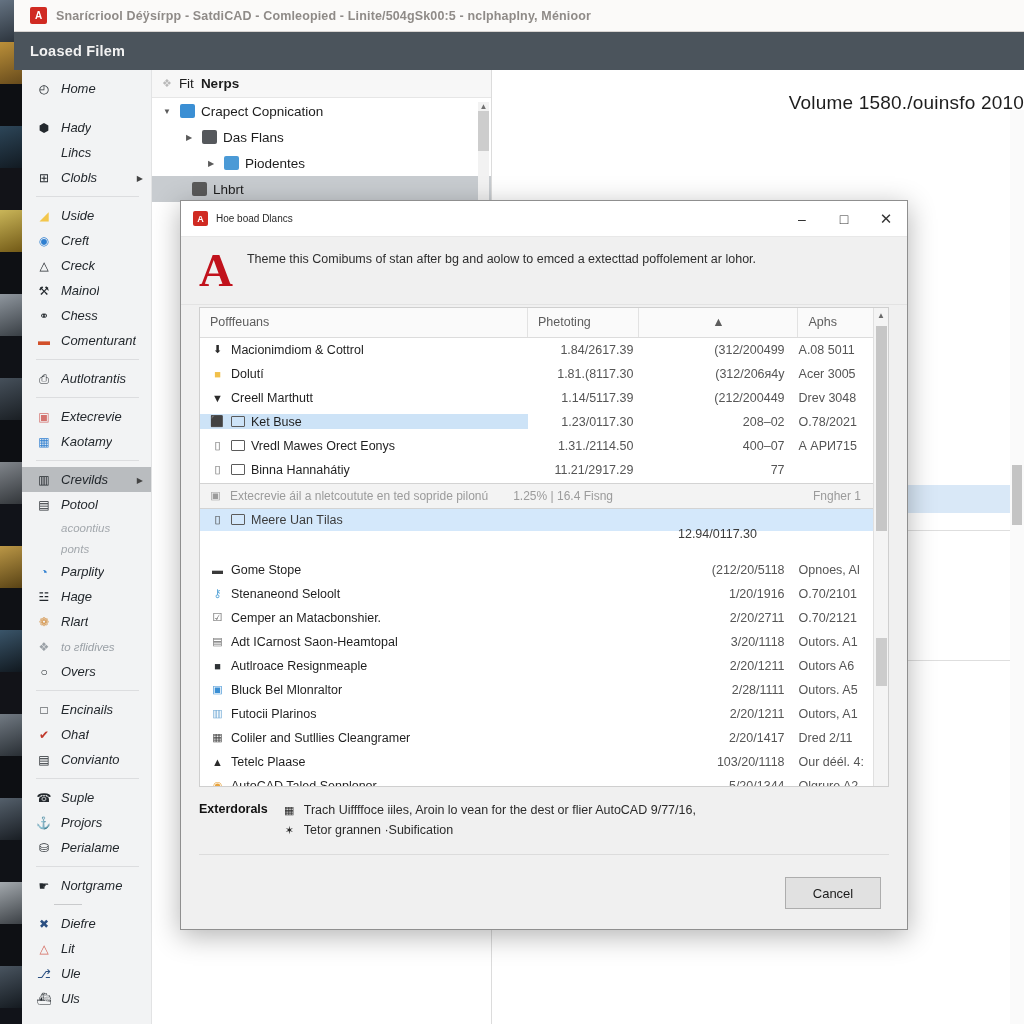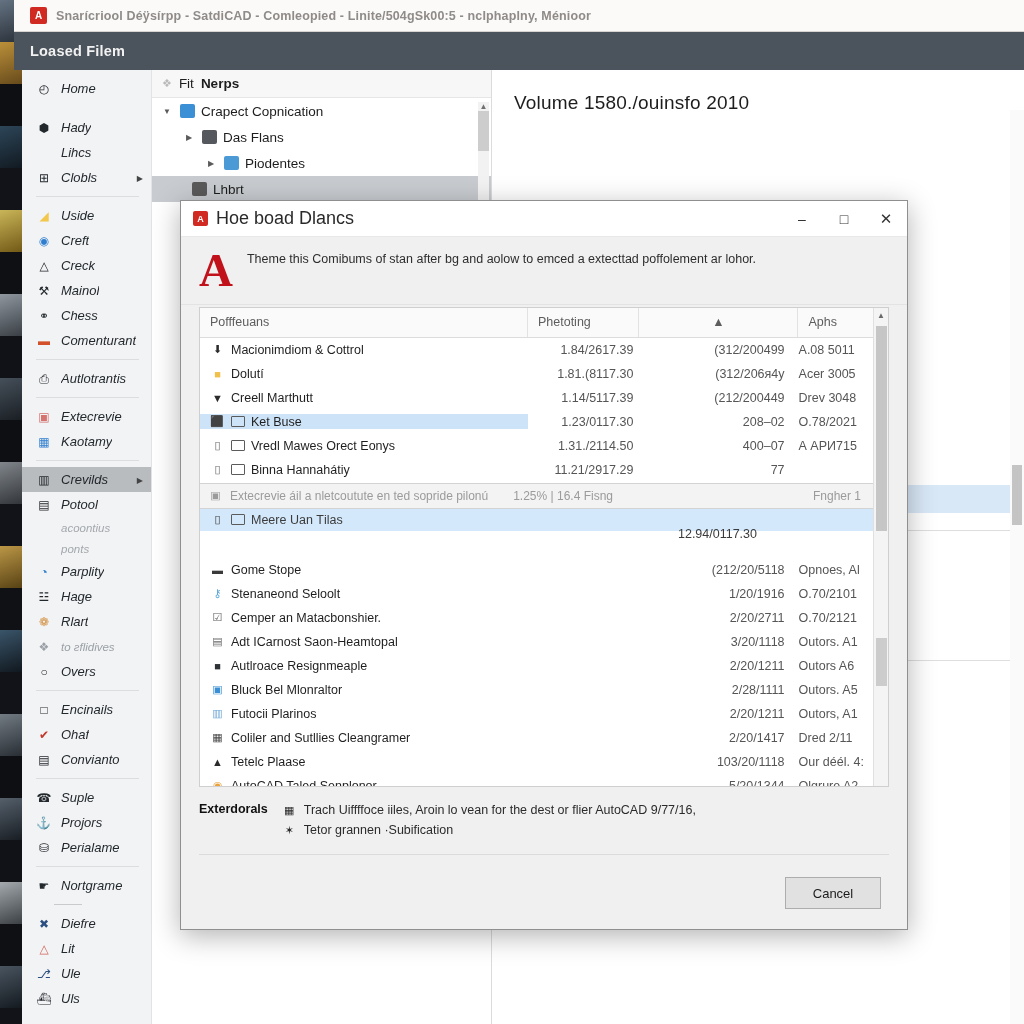--- a/index.html
+++ b/index.html
@@ -115,21 +115,21 @@
   .tab {
     display: flex; align-items: center; padding: 0 14px;
     font-size: 13.5px; color: #6c7378; white-space: nowrap; position: relative;
   }
   .tab.active { color: #1a1a1a; font-weight: bold; }
   .tab.active::after {
     content: ""; position: absolute; left: 10px; right: 10px; bottom: 0;
     height: 3px; background: #d9857f; border-radius: 1px;
   }
   .content-title {
-    padding: 22px 0 0 22px; font-size: 19px; color: #1d1d1d; letter-spacing: .2px;
+    padding: 22px 0 0 22px; font-size: 19px; color: #1d1d1d; letter-spacing: .2px; text-align: right;
   }
   .ghost-row {
     position: absolute; left: 0; right: 10px; height: 28px; background: #d9e8f7;
   }
   .ghost-line {
     position: absolute; left: 0; right: 10px; height: 1px; background: #dedede;
   }
   .ghost-text {
     position: absolute; font-size: 15px; color: #4a4a4a; font-style: italic;
   }
@@ -149,21 +149,21 @@
   }
   .dlg-title {
     height: 36px; background: #ffffff; border-bottom: 1px solid #e8e8e8;
     display: flex; align-items: center; padding-left: 12px; flex: none;
   }
   .dlg-logo {
     width: 15px; height: 15px; background: #d02a22; border-radius: 2px; flex: none;
     display: flex; align-items: center; justify-content: center;
     color: #fff; font-size: 9px; font-weight: bold; margin-right: 8px;
   }
-  .dlg-title-text { font-size: 18px; color: #2a2a2a; }
+  .dlg-title-text { font-size: 10px; color: #2a2a2a; }
   .dlg-wbtns { margin-left: auto; display: flex; height: 100%; }
   .wbtn {
     width: 42px; height: 100%; display: flex; align-items: center; justify-content: center;
     font-size: 14px; color: #333;
   }
   .wbtn.close { font-size: 15px; }
 
   .dlg-banner {
     display: flex; gap: 14px; padding: 14px 22px 14px 18px; background: #f0f0f0;
     border-bottom: 1px solid #e3e3e3; flex: none;

